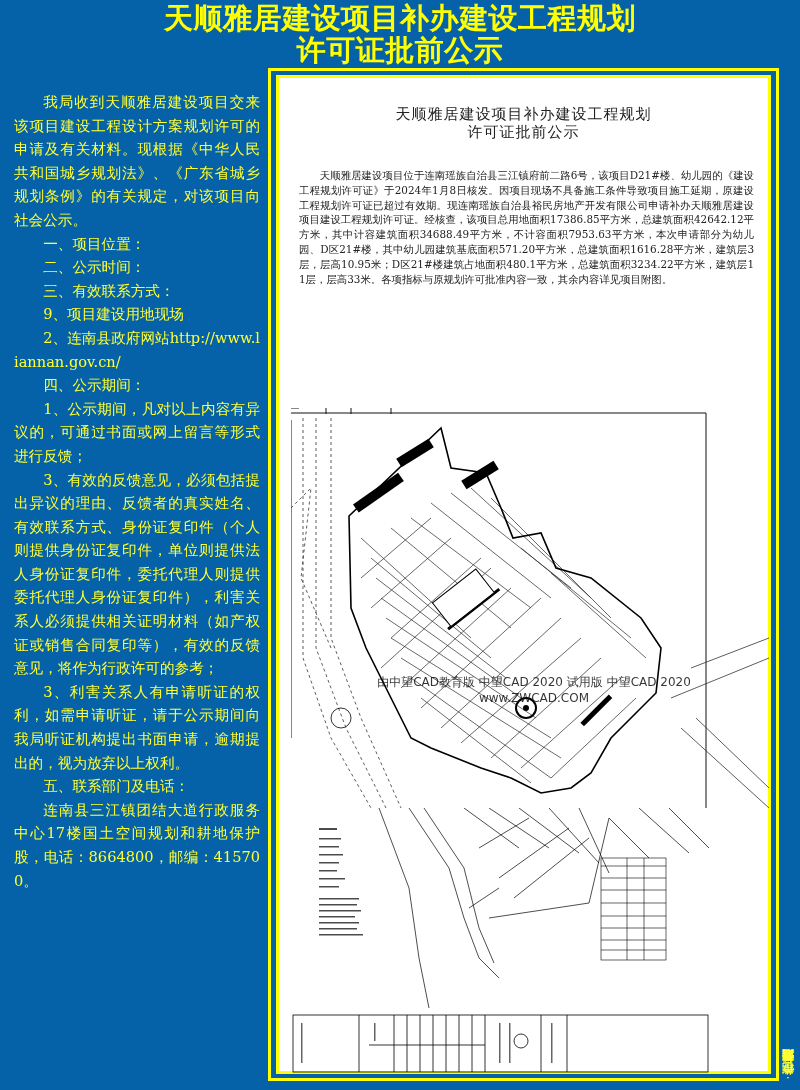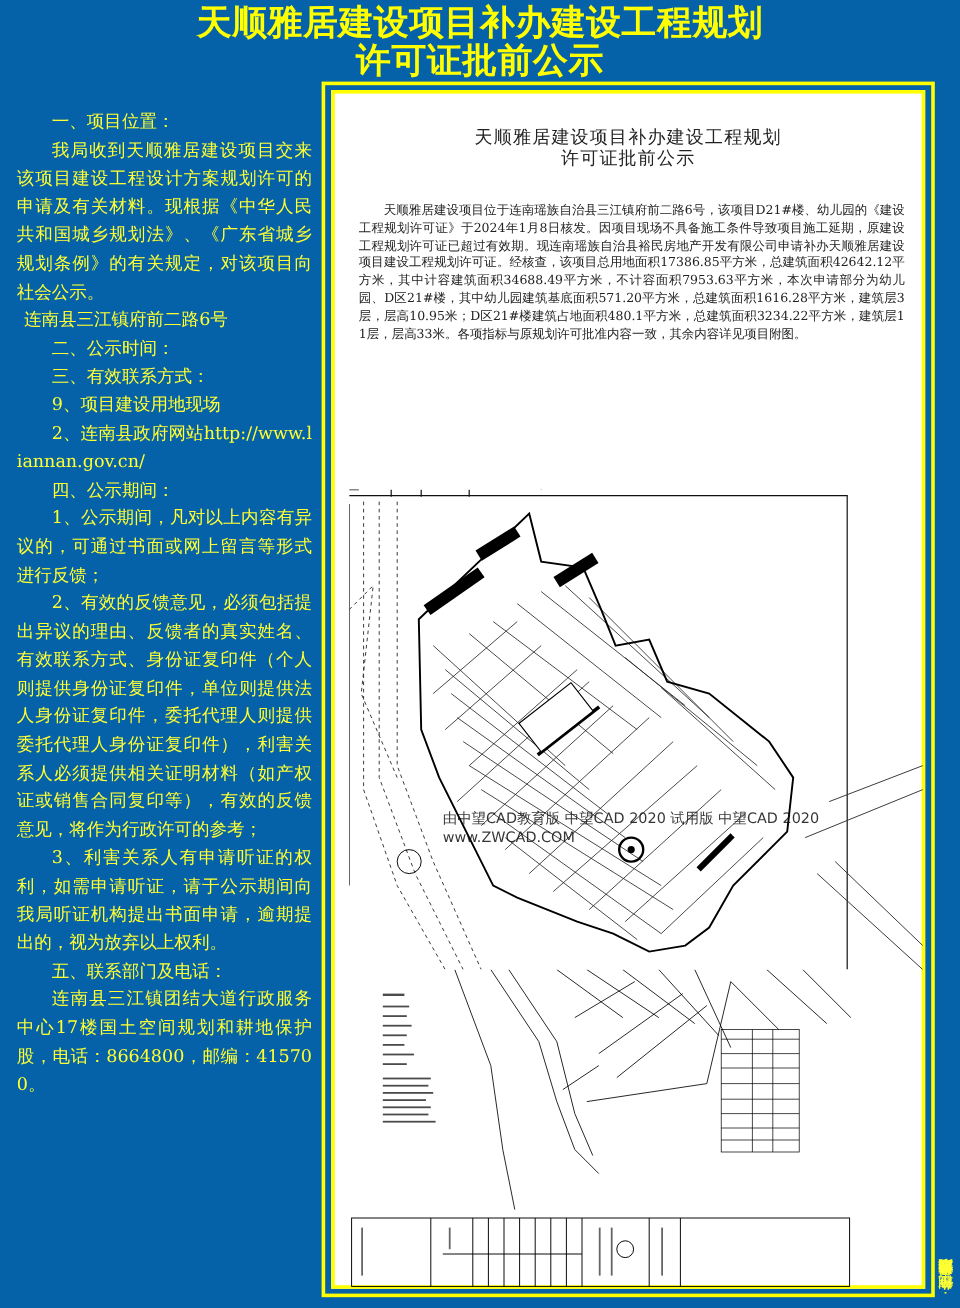--- a/index.html
+++ b/index.html
@@ -38,51 +38,50 @@
   .doc-body {
     position:absolute; left:20px; top:90px; width:455px;
     font-size:10.4px; line-height:14.8px; color:#222;
     text-align:justify; text-indent:2em; word-break:break-all;
     font-family:"DejaVu Serif","Liberation Serif", serif;
   }
   .map {
     position:absolute; left:12px; top:330px; width:478px; height:400px;
   }
   .watermark {
-    position:absolute; left:90px; top:596px; width:330px; 
+    position:absolute; left:90px; top:596px; width:330px; text-align:center;
     color:#111; font-size:12px; line-height:16px;
     font-family:"DejaVu Sans","Liberation Sans", sans-serif; opacity:0.85;
   }
   .vertical-credit {
     position:absolute; left:781px; top:830px; width:18px; height:255px;
     color:#ffff33; font-size:12.5px; line-height:14px;
     writing-mode:vertical-rl; transform:rotate(180deg);
     font-family:"DejaVu Sans","Liberation Sans", sans-serif;
     text-align:left;
   }
 </style>
 </head>
 <body>
 
 <div class="title">
   <div>天顺雅居建设项目补办建设工程规划</div>
   <div>许可证批前公示</div>
 </div>
 
 <div class="left-text">
+  <p class="ind1">我局收到天顺雅居建设项目交来该项目建设工程设计方案规划许可的申请及有关材料。现根据《中华人民共和国城乡规划法》、《广东省城乡规划条例》的有关规定，对该项目向社会公示。</p>
   <p class="ind1">一、项目位置：</p>
-  <p class="ind1">我局收到天顺雅居建设项目交来该项目建设工程设计方案规划许可的申请及有关材料。现根据《中华人民共和国城乡规划法》、《广东省城乡规划条例》的有关规定，对该项目向社会公示。</p>
-  <p class="indx">连南县三江镇府前二路6号</p>
   <p class="ind1">二、公示时间：</p>
   <p class="ind1">三、有效联系方式：</p>
   <p class="ind1">9、项目建设用地现场</p>
   <p class="ind1">2、连南县政府网站http://www.liannan.gov.cn/</p>
   <p class="ind1">四、公示期间：</p>
   <p class="ind1">1、公示期间，凡对以上内容有异议的，可通过书面或网上留言等形式进行反馈；</p>
-  <p class="ind1">2、有效的反馈意见，必须包括提出异议的理由、反馈者的真实姓名、有效联系方式、身份证复印件（个人则提供身份证复印件，单位则提供法人身份证复印件，委托代理人则提供委托代理人身份证复印件），利害关系人必须提供相关证明材料（如产权证或销售合同复印等），有效的反馈意见，将作为行政许可的参考；</p>
+  <p class="ind1">3、有效的反馈意见，必须包括提出异议的理由、反馈者的真实姓名、有效联系方式、身份证复印件（个人则提供身份证复印件，单位则提供法人身份证复印件，委托代理人则提供委托代理人身份证复印件），利害关系人必须提供相关证明材料（如产权证或销售合同复印等），有效的反馈意见，将作为行政许可的参考；</p>
   <p class="ind1">3、利害关系人有申请听证的权利，如需申请听证，请于公示期间向我局听证机构提出书面申请，逾期提出的，视为放弃以上权利。</p>
   <p class="ind1">五、联系部门及电话：</p>
   <p class="ind1">连南县三江镇团结大道行政服务中心17楼国土空间规划和耕地保护股，电话：8664800，邮编：415700。</p>
 </div>
 
 <div class="frame-outer"></div>
 <div class="frame-inner">
   <div class="doc-title">
     <div>天顺雅居建设项目补办建设工程规划</div>
     <div>许可证批前公示</div>

